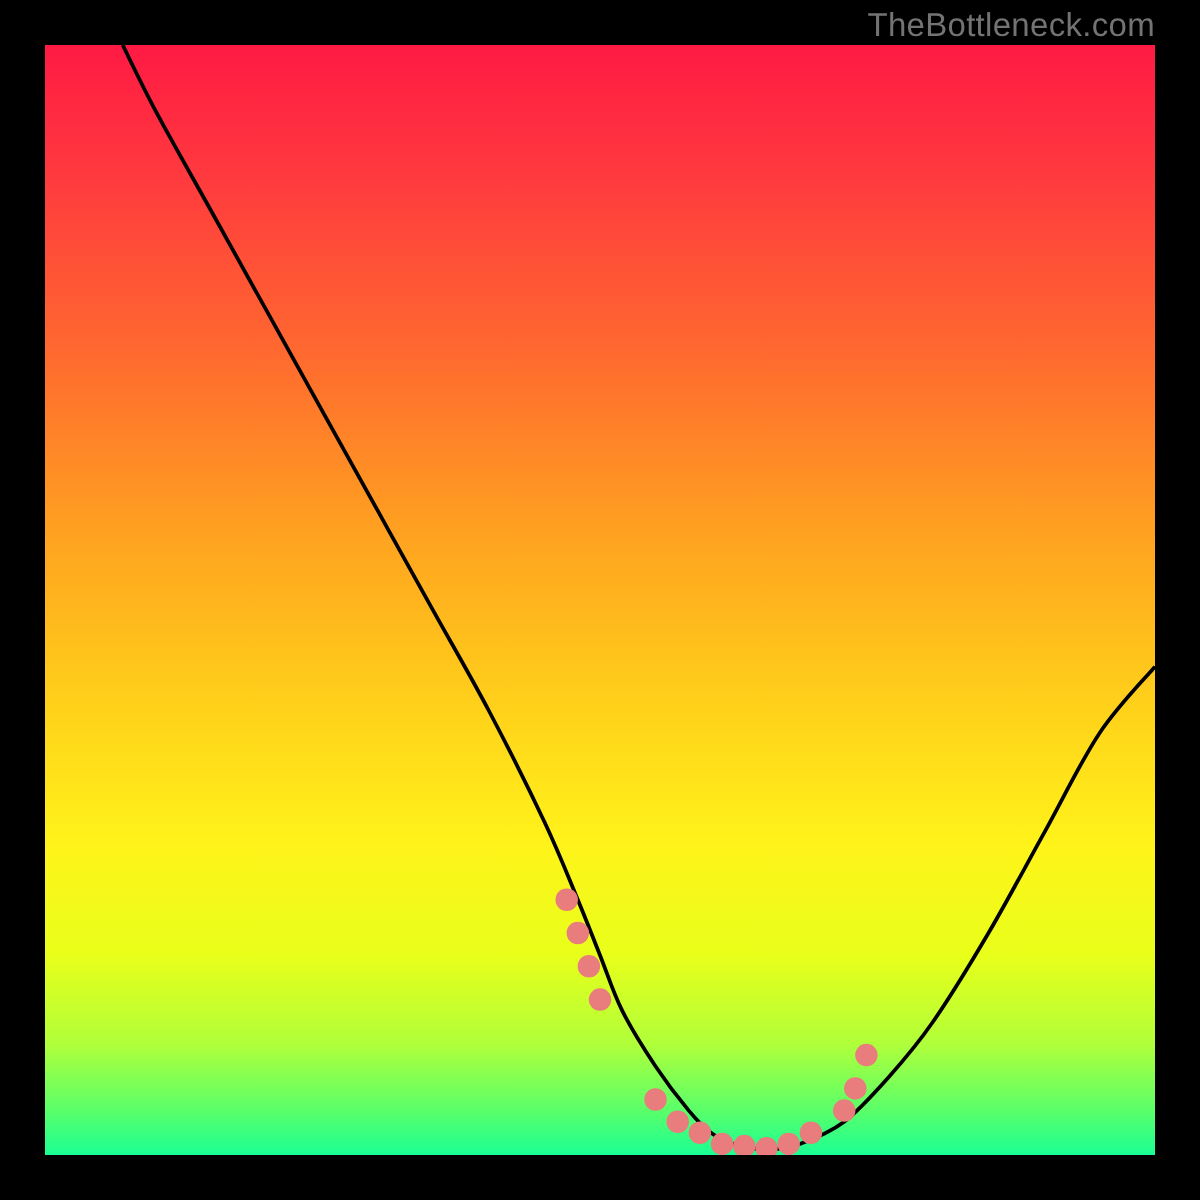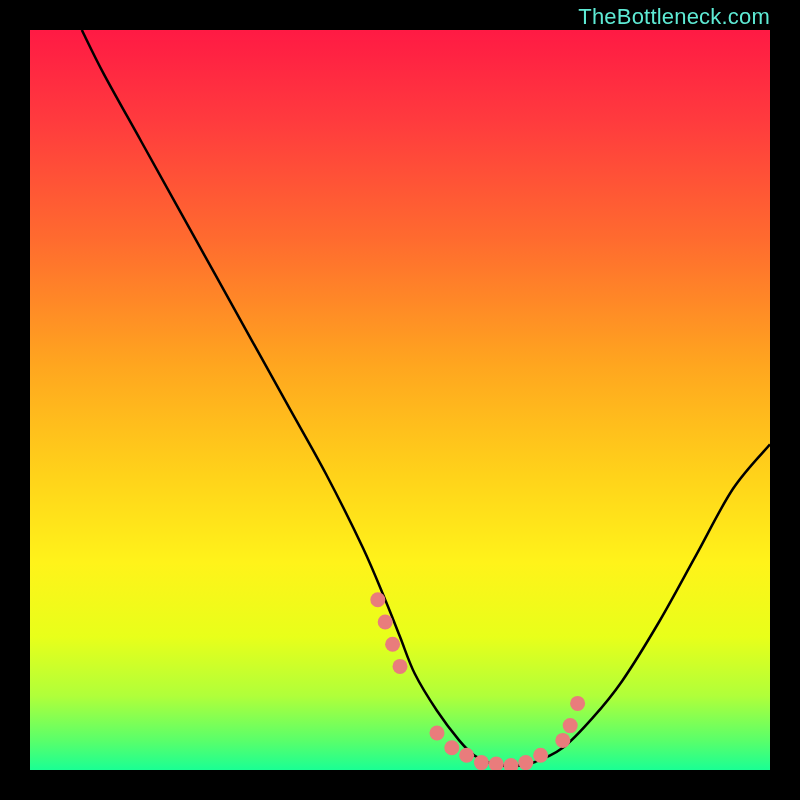--- a/index.html
+++ b/index.html
@@ -24,21 +24,21 @@
     width: 100%;
     height: 100%;
   }
   .watermark {
     position: absolute;
     top: 4px;
     right: 30px;
     font-family: Arial, Helvetica, sans-serif;
     font-size: 22px;
     font-weight: 500;
-    color: #5eead4;
+    color: #737373;
     letter-spacing: 0.2px;
     z-index: 10;
   }
   .curve-layer {
     position: absolute;
     left: 0;
     top: 0;
     width: 100%;
     height: 100%;
     z-index: 5;

